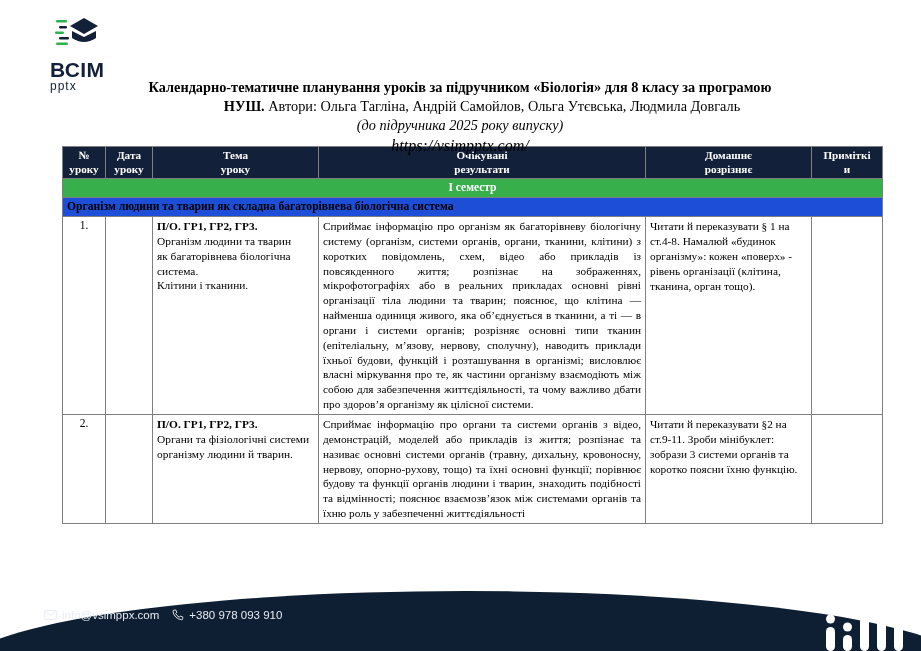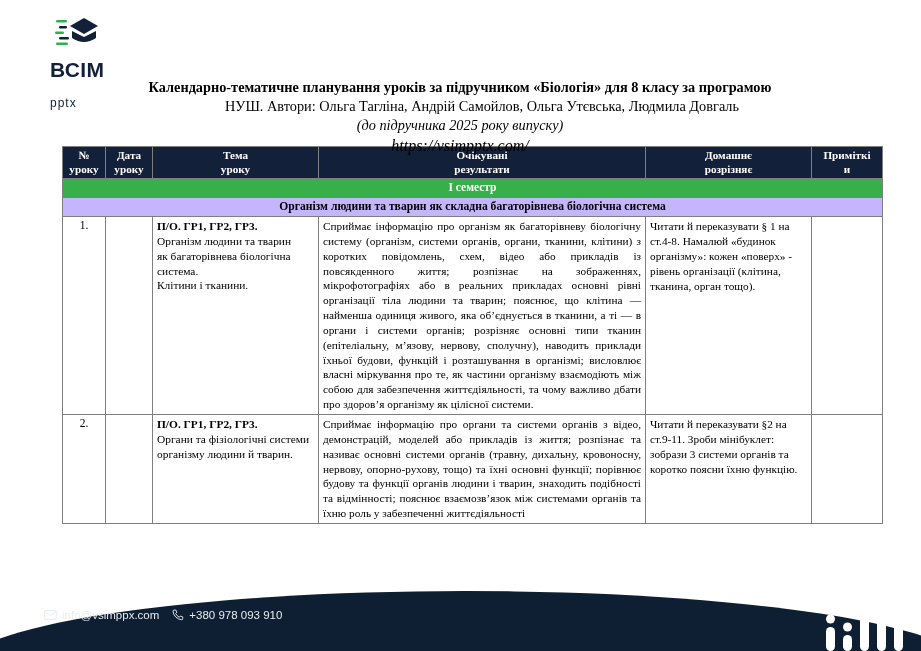--- a/index.html
+++ b/index.html
@@ -55,21 +55,21 @@
     font-weight: 700;
     color: #13203a;
     letter-spacing: 0.4px;
     display: block;
   }
   #logo-text .sub {
     font-size: 12px;
     color: #13203a;
     letter-spacing: 1px;
     display: block;
-    margin-top: 17px;
+    margin-top: 0;
   }
 
   
   #title-block {
     position: absolute;
     left: 110px;
     top: 78px;
     width: 700px;
     text-align: center;
     z-index: 4;
@@ -77,21 +77,21 @@
   }
   #title-line1 {
     font-size: 14.3px;
     font-weight: 700;
     line-height: 1.32;
   }
   #title-line2 {
     font-size: 14.3px;
     line-height: 1.32;
   }
-  #title-line2 .b { font-weight: 400; margin-left: 44px; }
+  #title-line2 .b { font-weight: 700; margin-left: 44px; }
   #title-line3 {
     font-size: 14.3px;
     font-style: italic;
     line-height: 1.35;
   }
   #title-url {
     font-size: 16px;
     font-style: italic;
     line-height: 1.35;
   }
@@ -127,25 +127,25 @@
     background: #37b04b;
     color: #ffffff;
     font-weight: 700;
     font-size: 11.5px;
     text-align: center;
     padding: 4px 2px;
     line-height: 1.2;
     border: 1px solid #7f7f7f;
   }
   tr.section-row td {
-    background: #c4b5fd;
+    background: #1d4ed8;
     color: #000000;
     font-weight: 700;
     font-size: 11.6px;
-    text-align: center;
+    text-align: left;
     padding: 3px 2px;
     line-height: 1.2;
   }
   td.c-num {
     text-align: center;
     font-size: 11.5px;
     padding-top: 5px;
   }
   td.c-date { }
   td.c-topic {

